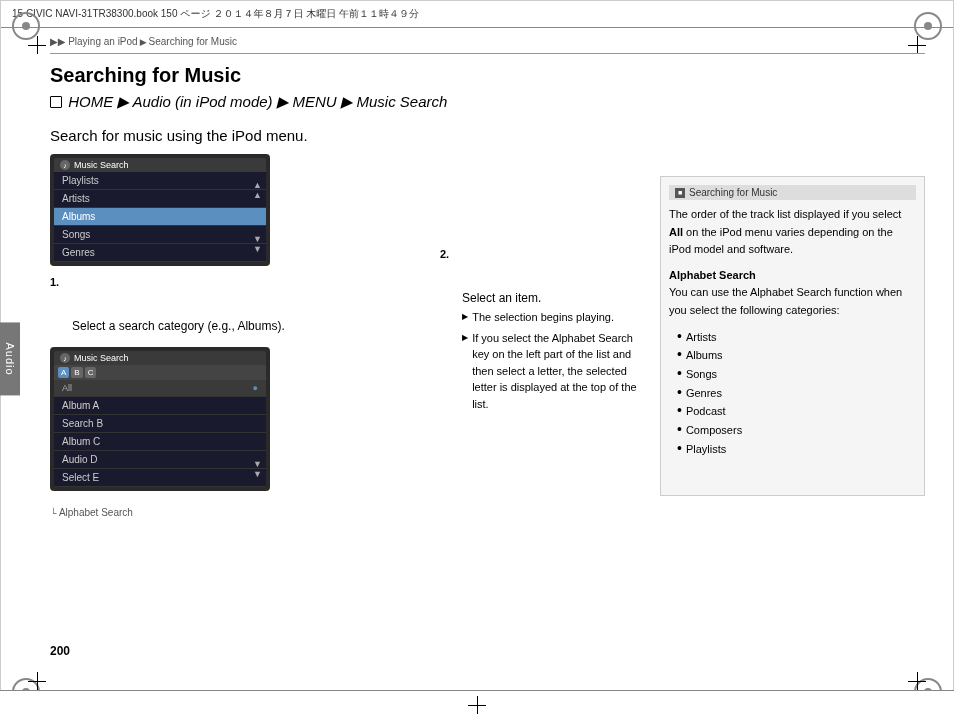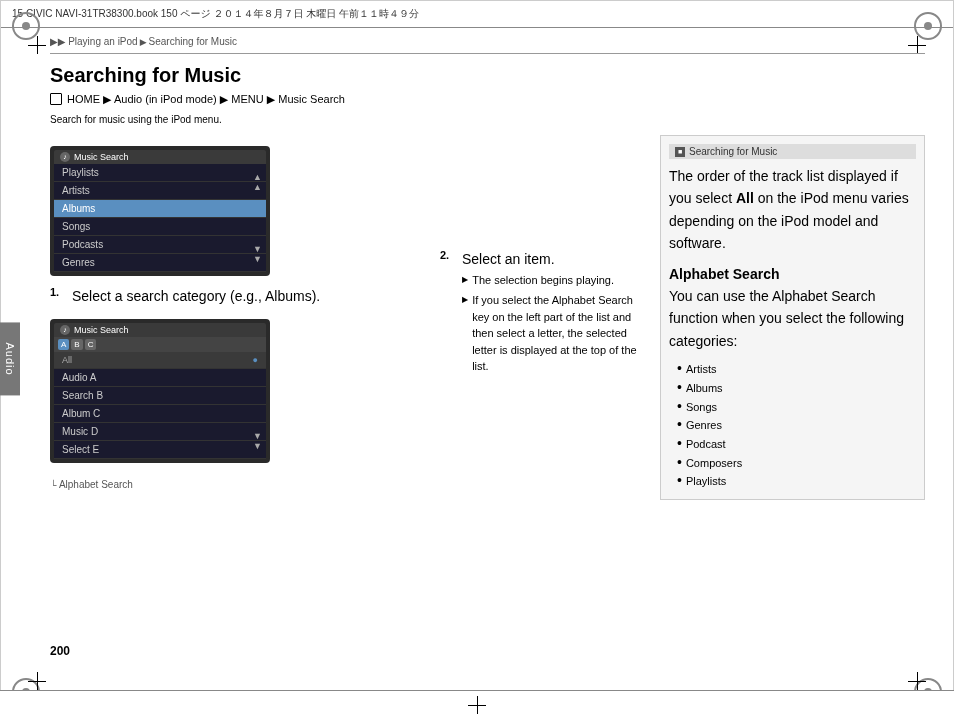--- a/index.html
+++ b/index.html
@@ -143,39 +143,40 @@
     
     .page-title {
       font-size: 20px;
       font-weight: bold;
       margin-bottom: 6px;
       color: #000;
     }
 
     
     .nav-line {
-      font-size: 11px;
-      margin-bottom: 8px;
+      font-size: 15px;
+      margin-bottom: 16px;
       color: #000;
+      font-style: italic;
     }
     .nav-line .icon-home {
       display: inline-block;
       width: 12px;
       height: 12px;
       border: 1.5px solid #000;
       border-radius: 1px;
       margin-right: 2px;
       vertical-align: middle;
       position: relative;
       top: -1px;
     }
 
     
     .desc-text {
-      font-size: 10px;
+      font-size: 15px;
       margin-bottom: 10px;
       color: #000;
     }
 
     
     .two-col {
       display: flex;
       gap: 20px;
       align-items: center;
     }
@@ -268,22 +269,23 @@
       gap: 6px;
     }
 
     .step-number {
       font-weight: bold;
       font-size: 11px;
       min-width: 16px;
     }
 
     .step-text {
-      font-size: 14px;
+      font-size: 12px;
       line-height: 1.5;
+      margin-top: 41px;
     }
 
     .step-sub {
       padding-left: 22px;
       margin-top: 2px;
     }
 
     .step-sub-item {
       font-size: 11px;
       line-height: 1.5;
@@ -314,21 +316,21 @@
       height: 10px;
       background: #555;
       color: #fff;
       font-size: 7px;
       display: inline-flex;
       align-items: center;
       justify-content: center;
     }
 
     .right-panel-text {
-      font-size: 14px;
+      font-size: 11px;
       line-height: 1.6;
       color: #000;
       margin-bottom: 8px;
     }
 
     .right-panel-text .bold {
       font-weight: bold;
     }
 
     .bullet-list {
@@ -459,21 +461,20 @@
         <div class="screen-header">
           <span class="screen-header-icon">♪</span>
           <span>Music Search</span>
         </div>
         <div class="screen-list-container">
           <div class="screen-list">
             <div class="screen-item">Playlists</div>
             <div class="screen-item">Artists</div>
             <div class="screen-item highlighted">Albums</div>
             <div class="screen-item">Songs</div>
-            <div class="screen-item">Podcasts</div>
             <div class="screen-item">Genres</div>
           </div>
           <div style="position:absolute;right:4px;top:8px;color:#aaa;font-size:9px;">▲<br>▲</div>
           <div style="position:absolute;right:4px;bottom:8px;color:#aaa;font-size:9px;">▼<br>▼</div>
         </div>
       </div>
 
       <div class="step-block">
         <div class="step-row">
           <span class="step-number">1.</span>
@@ -491,24 +492,24 @@
           <span class="alpha-btn">B</span>
           <span class="alpha-btn">C</span>
           <span style="flex:1"></span>
         </div>
         <div class="screen-list-container">
           <div class="screen-list">
             <div class="screen-item header-row">
               <span>All</span>
               <span style="color:#5a8fc0;font-size:9px;">●</span>
             </div>
-            <div class="screen-item">Audio A</div>
+            <div class="screen-item">Album A</div>
             <div class="screen-item">Search B</div>
             <div class="screen-item">Album C</div>
-            <div class="screen-item">Music D</div>
+            <div class="screen-item">Audio D</div>
             <div class="screen-item">Select E</div>
           </div>
           <div style="position:absolute;right:4px;bottom:8px;color:#aaa;font-size:9px;">▼<br>▼</div>
         </div>
       </div>
 
       <div class="alpha-caption">
         <span style="font-size:9px;">└ </span>
         <span>Alphabet Search</span>
       </div>

